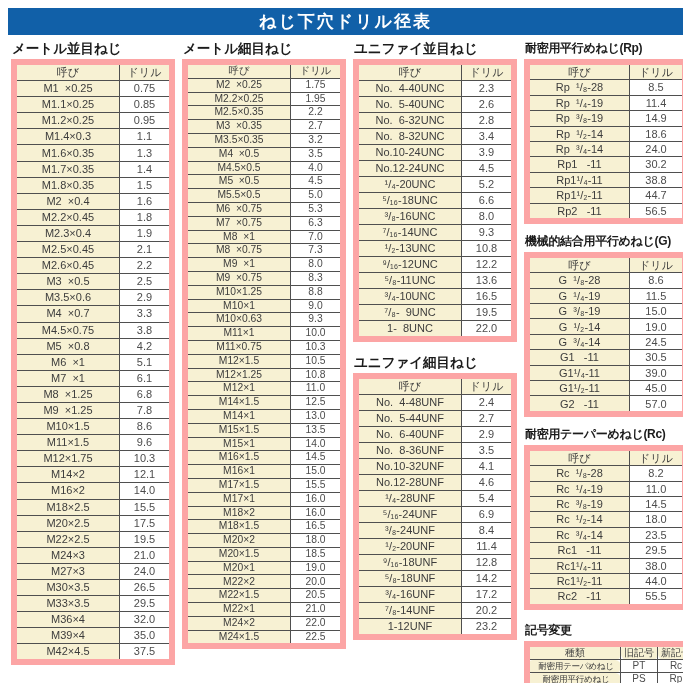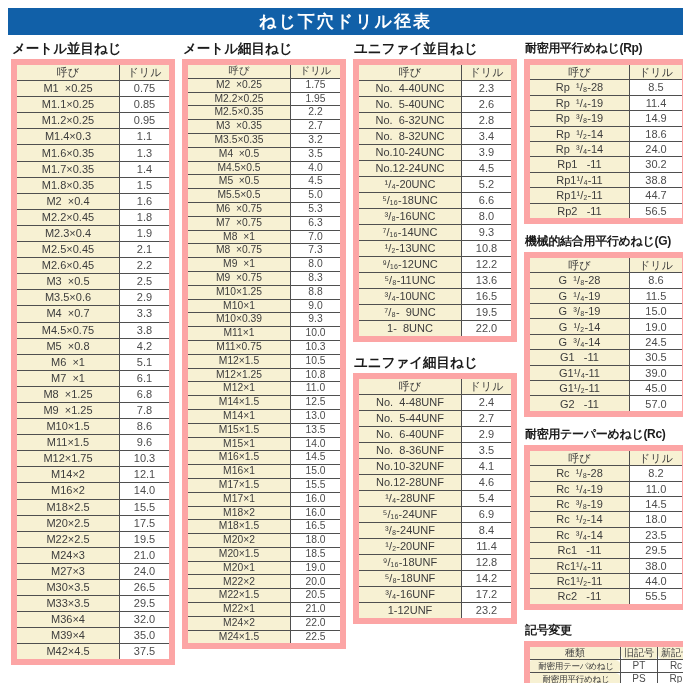--- a/index.html
+++ b/index.html
@@ -288,21 +288,21 @@
             </tr>
             <tr>
               <td class="name-cell">M10×1.25</td>
               <td class="drill-cell">8.8</td>
             </tr>
             <tr>
               <td class="name-cell">M10×1</td>
               <td class="drill-cell">9.0</td>
             </tr>
             <tr>
-              <td class="name-cell">M10×0.39</td>
+              <td class="name-cell">M10×0.63</td>
               <td class="drill-cell">9.3</td>
             </tr>
             <tr>
               <td class="name-cell">M11×1</td>
               <td class="drill-cell">10.0</td>
             </tr>
             <tr>
               <td class="name-cell">M11×0.75</td>
               <td class="drill-cell">10.3</td>
             </tr>
@@ -528,20 +528,24 @@
             </tr>
             <tr>
               <td class="name-cell">⁵/₈-18UNF</td>
               <td class="drill-cell">14.2</td>
             </tr>
             <tr>
               <td class="name-cell">³/₄-16UNF</td>
               <td class="drill-cell">17.2</td>
             </tr>
             <tr>
+              <td class="name-cell">⁷/₈-14UNF</td>
+              <td class="drill-cell">20.2</td>
+            </tr>
+            <tr>
               <td class="name-cell">1-12UNF</td>
               <td class="drill-cell">23.2</td>
             </tr>
           </tbody>
       </table>
     </div>
 
     <div class="col col4">
       <div class="sec-title">耐密用平行めねじ(Rp)</div>
       <table class="t4">

